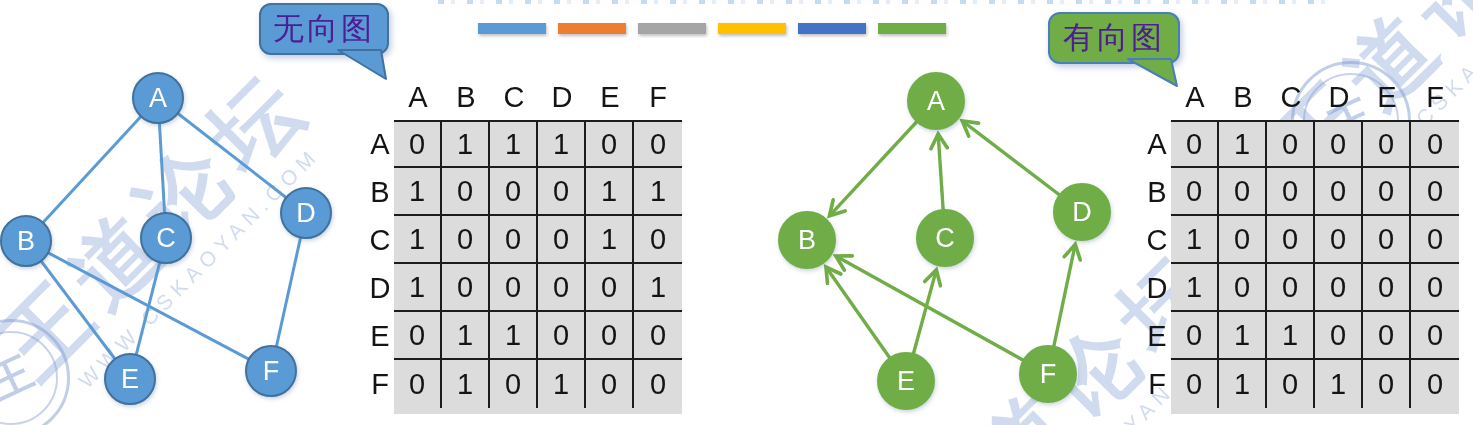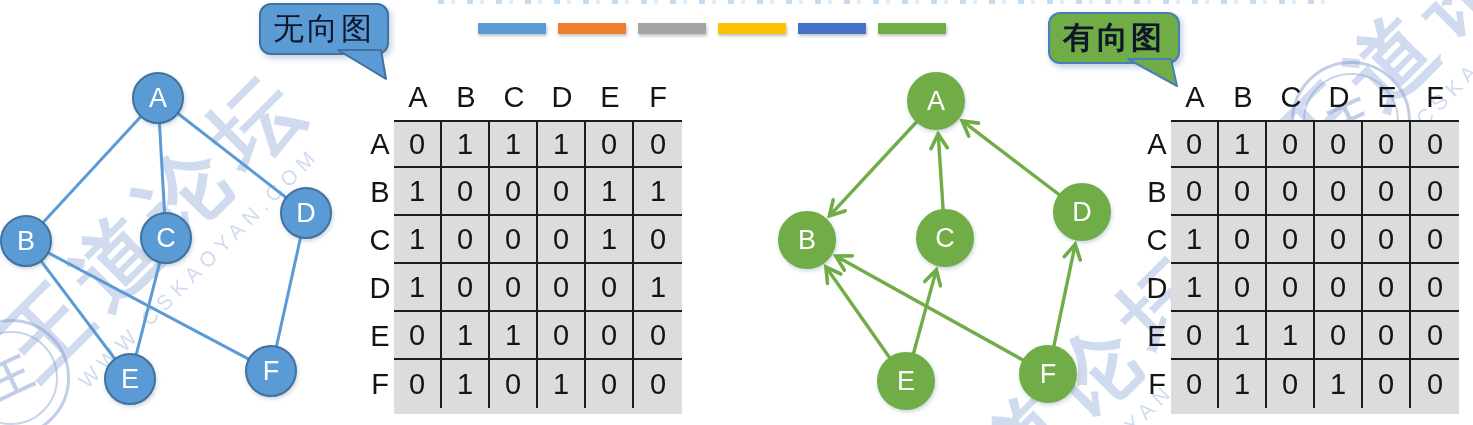--- a/index.html
+++ b/index.html
@@ -6,25 +6,25 @@
   #stage{position:relative;width:1473px;height:425px;background:#fff;overflow:hidden;
          font-family:"Liberation Sans","DejaVu Sans",sans-serif;}
   
   .top-frag{position:absolute;left:438px;top:0;width:896px;height:4px;opacity:.8;
     background:repeating-linear-gradient(90deg, rgba(91,155,213,.45) 0 6px, transparent 6px 13px,
                rgba(91,155,213,.22) 13px 17px, transparent 17px 29px);}
   
   #bars{position:absolute;left:478px;top:23px;display:flex;gap:12px;}
   .bar{width:68px;height:11px;box-shadow:1px 2px 3px rgba(0,0,0,.25);}
   
-  .callout{position:absolute;border-radius:12px;color:#0f172a;font-size:31px;letter-spacing:3px;
+  .callout{position:absolute;border-radius:12px;color:#4c1d95;font-size:31px;letter-spacing:3px;
            display:flex;align-items:center;justify-content:center;
            box-shadow:2px 3px 6px rgba(110,140,180,.45);}
   .callout-blue{left:259px;top:3px;width:126px;height:48px;background:#5B9BD5;border:2px solid #41719C;}
-  .callout-green{left:1048px;top:12px;width:128px;height:48px;background:#70AD47;border:2px solid #4A7EBB;font-weight:bold;}
+  .callout-green{left:1048px;top:12px;width:128px;height:48px;background:#70AD47;border:2px solid #4A7EBB;}
   
   .gnode{position:absolute;border-radius:50%;border:2px solid;color:#fff;text-align:center;
          font-size:27px;box-sizing:border-box;box-shadow:1px 2px 4px rgba(80,110,150,.3);}
   
   #edge-svg{position:absolute;left:0;top:0;}
   
   .mx{position:absolute;color:#141414;font-size:29px;}
   .mx-hrow{display:flex;height:46px;align-items:center;}
   .mx-h{width:48px;text-align:center;}
   .mx-lab{width:28px;display:flex;align-items:center;justify-content:center;}

